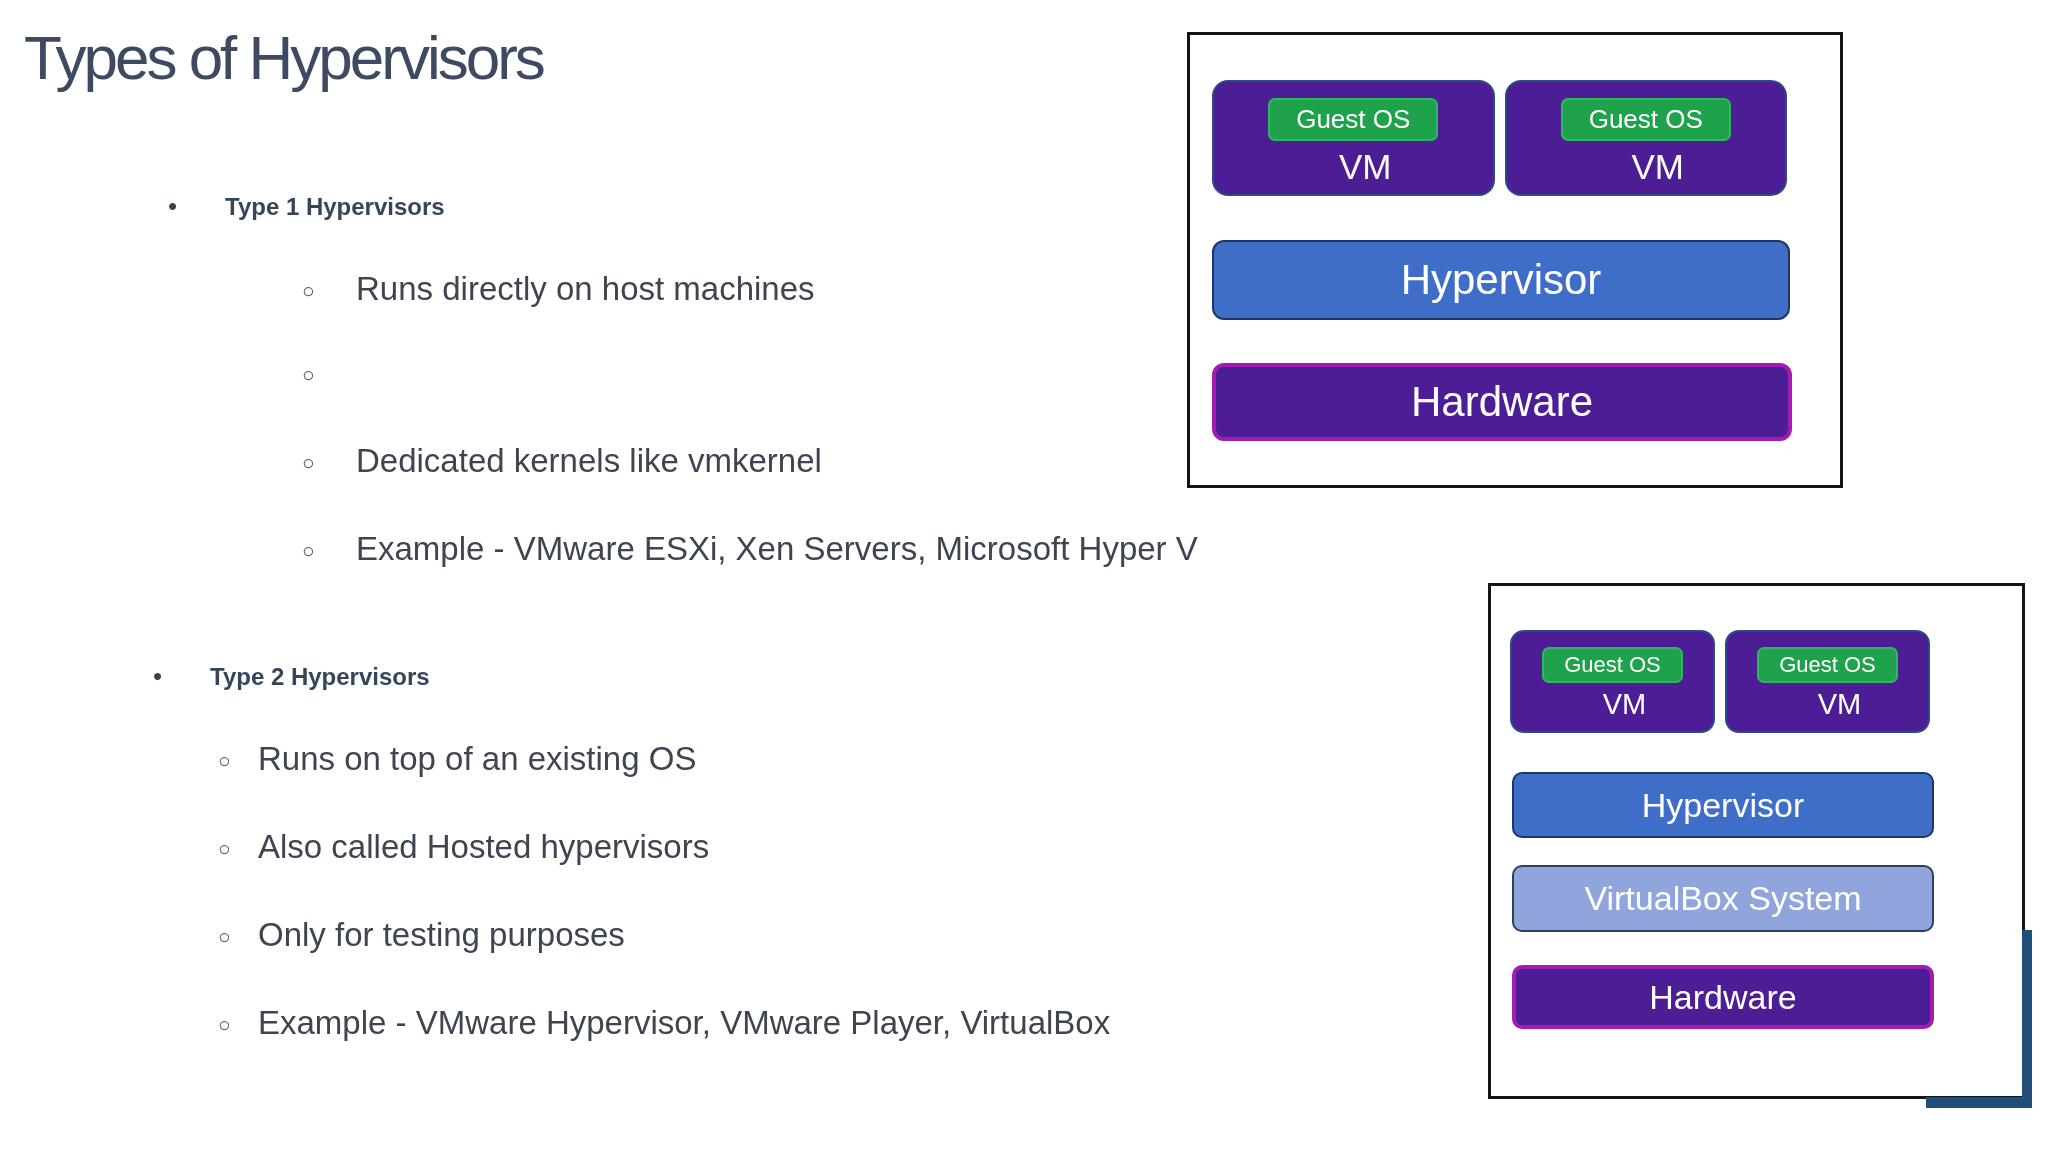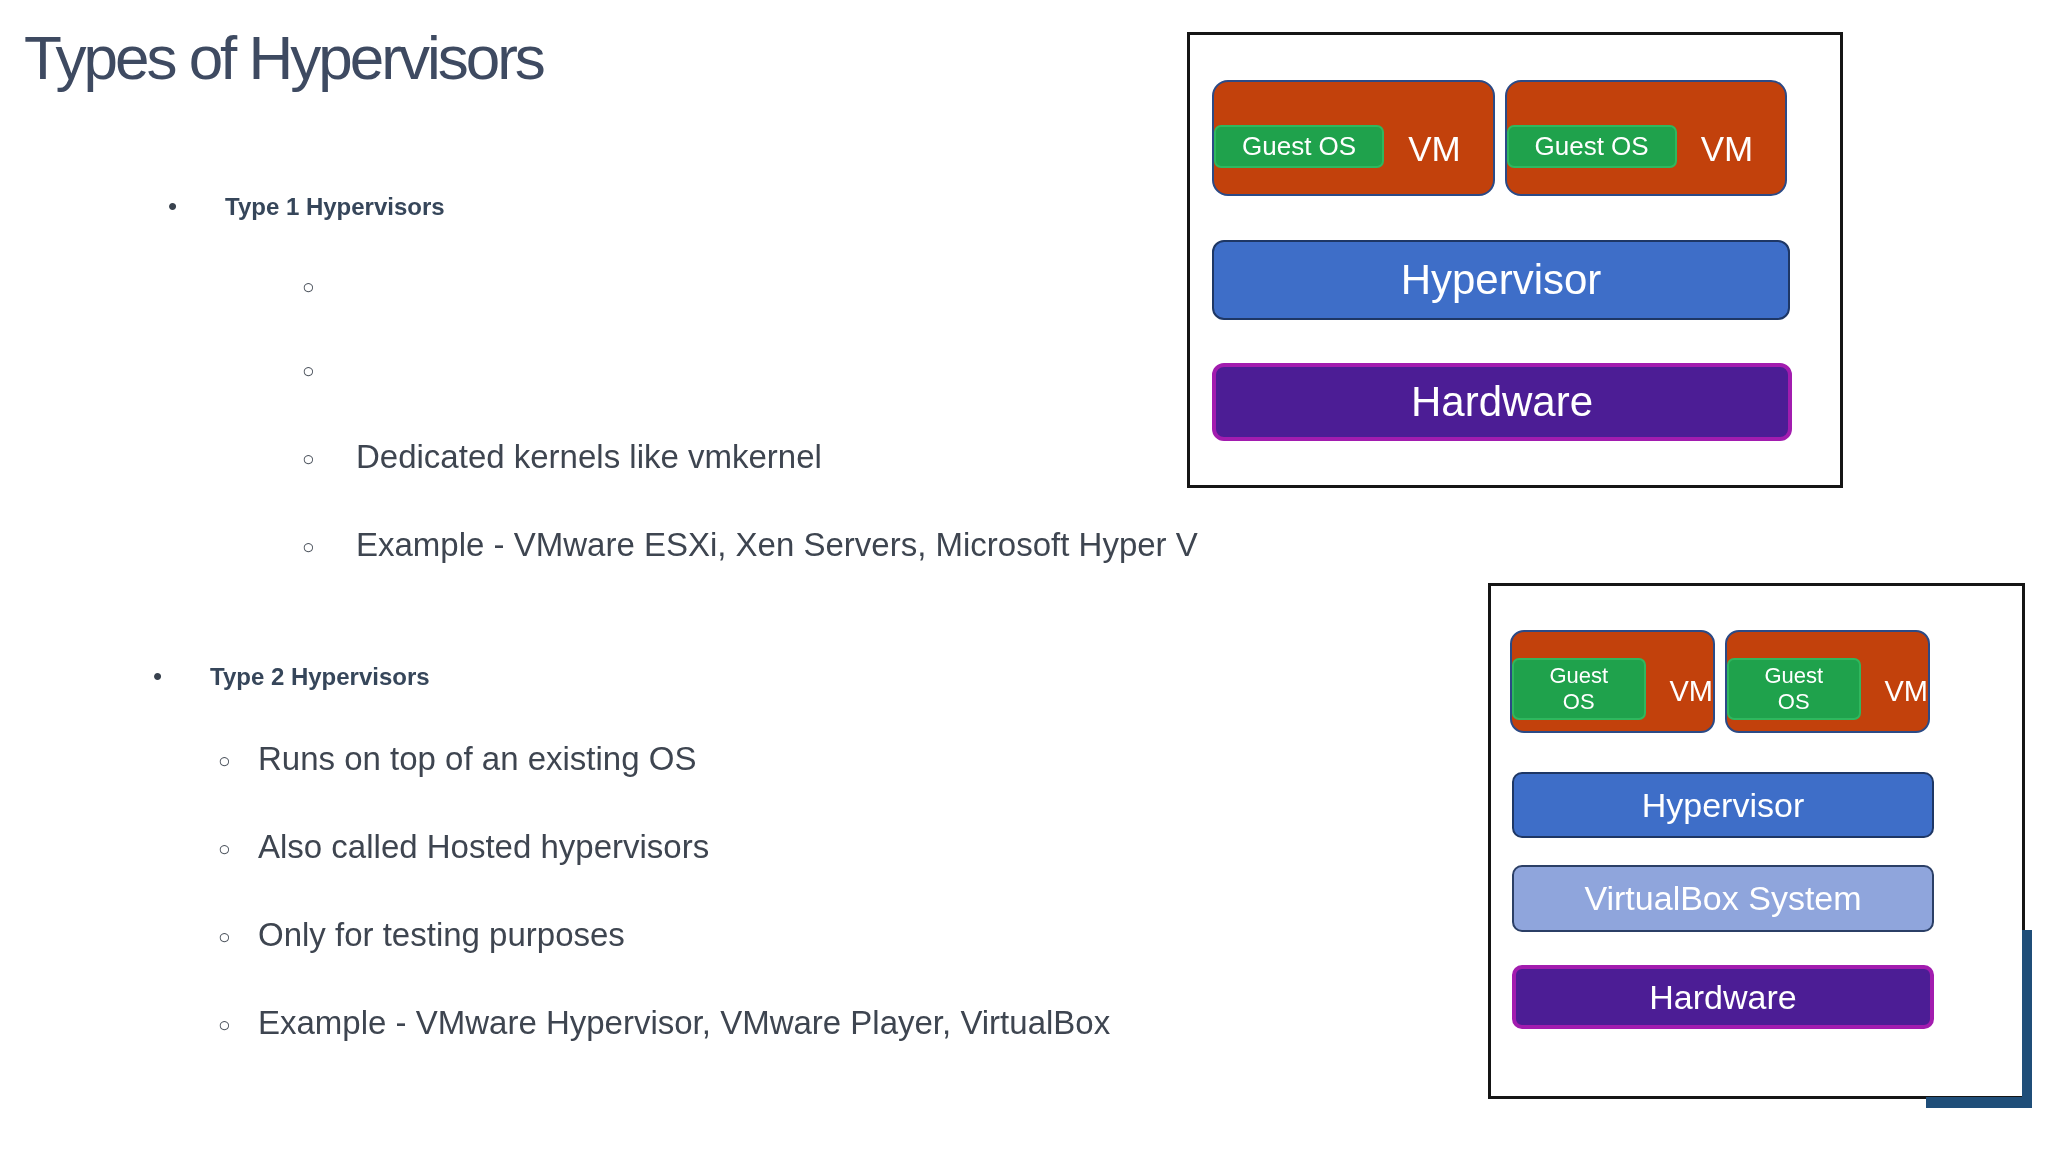--- a/index.html
+++ b/index.html
@@ -29,22 +29,22 @@
   .section-2 .bullet-text{margin-left:16px;}
   .bullet-text{font-size:33px;color:#3E4550;}
   
   .diagram{position:absolute;background:#ffffff;border:3px solid #151515;}
   .diagram-type1{left:1187px;top:32px;width:650px;height:450px;}
   .diagram-type2{left:1488px;top:583px;width:531px;height:510px;}
   .vm-row{position:absolute;display:flex;}
   .diagram-type1 .vm-row{left:22px;top:45px;width:575px;height:116px;gap:10px;}
   .diagram-type2 .vm-row{left:19px;top:44px;width:420px;height:103px;gap:10px;}
   .vm-box{
-    flex:1 1 0;background:#c2410c;border:2px solid #2B4A86;
-    display:flex;flex-direction:row;align-items:center;box-sizing:border-box;
+    flex:1 1 0;background:#4c1d95;border:2px solid #2B4A86;
+    display:flex;flex-direction:column;align-items:center;box-sizing:border-box;
   }
   .diagram-type1 .vm-box{border-radius:16px;padding-top:16px;}
   .diagram-type2 .vm-box{border-radius:14px;padding-top:15px;}
   .guest-badge{
     background:#1FA24C;border:2px solid #2FB75E;color:#ffffff;border-radius:7px;
     font-weight:400;display:inline-block;box-sizing:border-box;text-align:center;
   }
   .diagram-type1 .guest-badge{font-size:26px;padding:4px 26px;}
   .diagram-type2 .guest-badge{font-size:22px;padding:3px 20px;}
   .vm-label{color:#ffffff;margin-left:24px;}
@@ -76,20 +76,21 @@
   <h1 class="title">Types of Hypervisors</h1>
 
   <div class="section section-1">
     <div class="heading-row">
       <span class="l1-marker">•</span>
       <span class="heading-text">Type 1 Hypervisors</span>
     </div>
     <ul class="bullets">
       <li>
         <span class="l2-marker">○</span>
+        <span class="bullet-text">Runs directly on host machines</span>
       </li>
       <li>
         <span class="l2-marker">○</span>
       </li>
       <li>
         <span class="l2-marker">○</span>
         <span class="bullet-text">Dedicated kernels like vmkernel</span>
       </li>
       <li>
         <span class="l2-marker">○</span>

